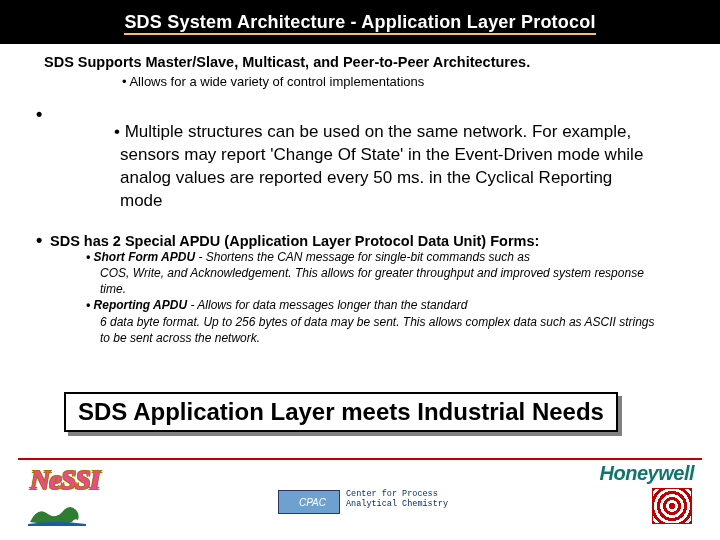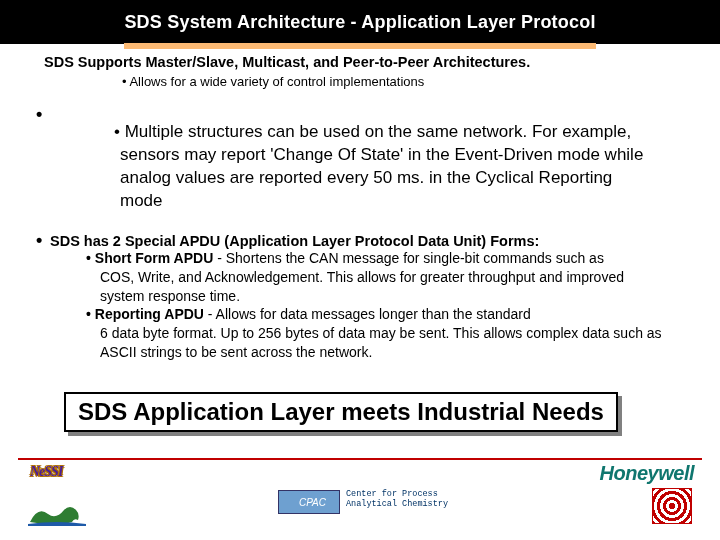--- a/index.html
+++ b/index.html
@@ -16,21 +16,21 @@
     top: 0; left: 0; right: 0;
     height: 44px;
     background: #000;
     color: #fff;
     font-weight: bold;
     font-size: 18px;
     text-align: center;
     line-height: 44px;
     letter-spacing: 0.2px;
   }
-  .title-bar span { border-bottom: 6px solid #fdba74; padding-bottom: 11px; }
+  .title-bar span { border-bottom: 2px solid #fdba74; padding-bottom: 1px; }
   .content {
     position: absolute;
     top: 54px;
     left: 36px;
     right: 36px;
   }
   .sec1-head {
     font-weight: bold;
     font-size: 14.5px;
     margin-left: 8px;
@@ -57,24 +57,25 @@
   .sec2 { margin-bottom: 20px; }
   .sec2-sub {
     font-size: 17px;
     margin-left: 78px;
     margin-right: 40px;
     line-height: 1.35;
     text-indent: -6px;
     padding-left: 6px;
   }
   .sec3-sub {
-    font-size: 14px;
+    font-size: 12px;
     margin-left: 40px;
     margin-right: 20px;
     line-height: 1.35;
+    font-style: italic;
   }
   .sec3-sub .item { text-indent: -6px; padding-left: 6px; margin-left: 10px; }
   .sec3-sub .cont { padding-left: 24px; }
   .inline-bold { font-weight: bold; }
   .callout-wrap {
     position: absolute;
     top: 392px;
     left: 64px;
     width: 554px;
     height: 40px;
@@ -100,22 +101,22 @@
     height: 2px;
     background: #c00000;
   }
   
   .logo { position: absolute; }
   .nessi {
     top: 464px; left: 30px;
     font-family: "Times New Roman", serif;
     font-style: italic;
     font-weight: bold;
-    font-size: 14px;
-    color: #4c1d95;
+    font-size: 28px;
+    color: #ec4899;
     text-shadow: -1px -1px 0 #b07000, 1px -1px 0 #b07000, -1px 1px 0 #b07000, 1px 1px 0 #b07000;
     letter-spacing: -1px;
   }
   .dragon {
     top: 496px; left: 28px; width: 58px; height: 30px;
   }
   .cpac-box {
     top: 490px; left: 278px;
     width: 62px; height: 24px;
     background: #6ea0d0;

